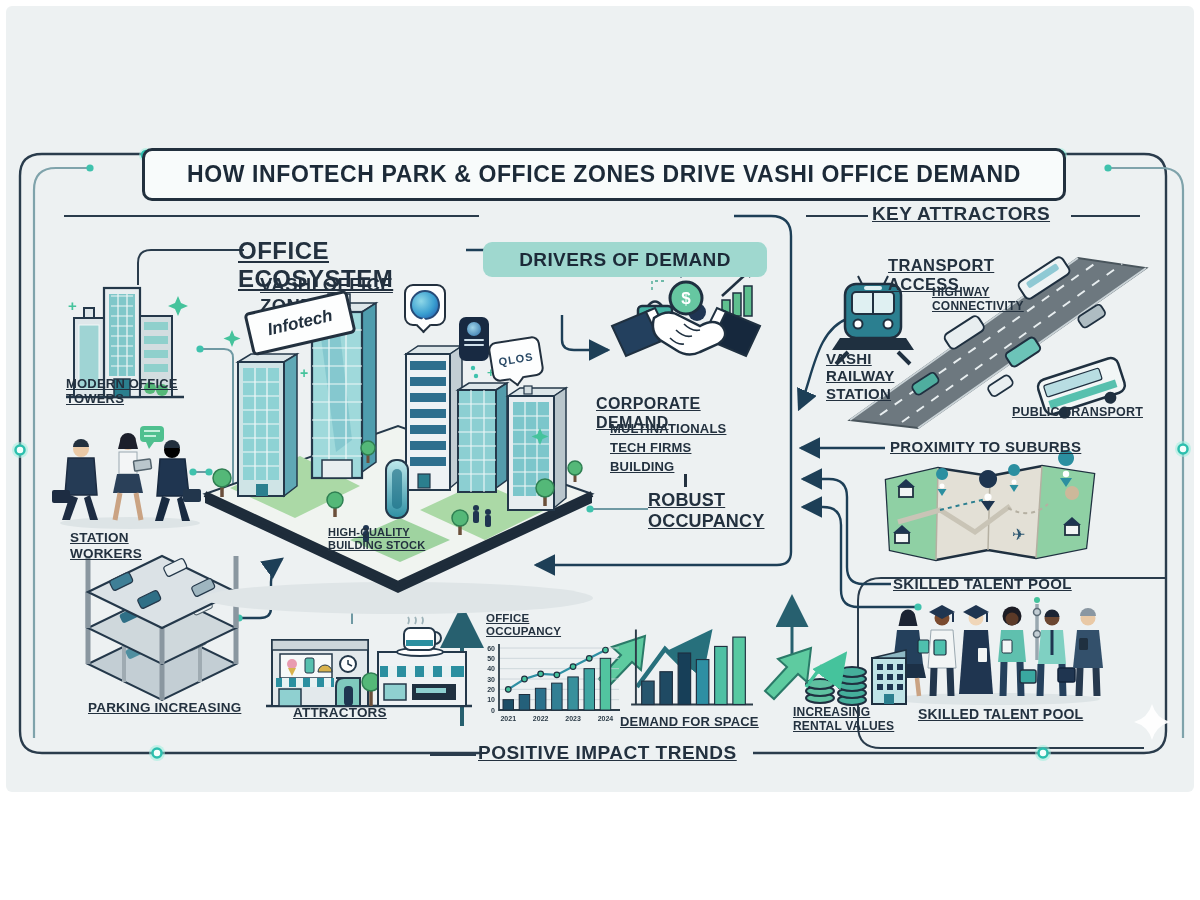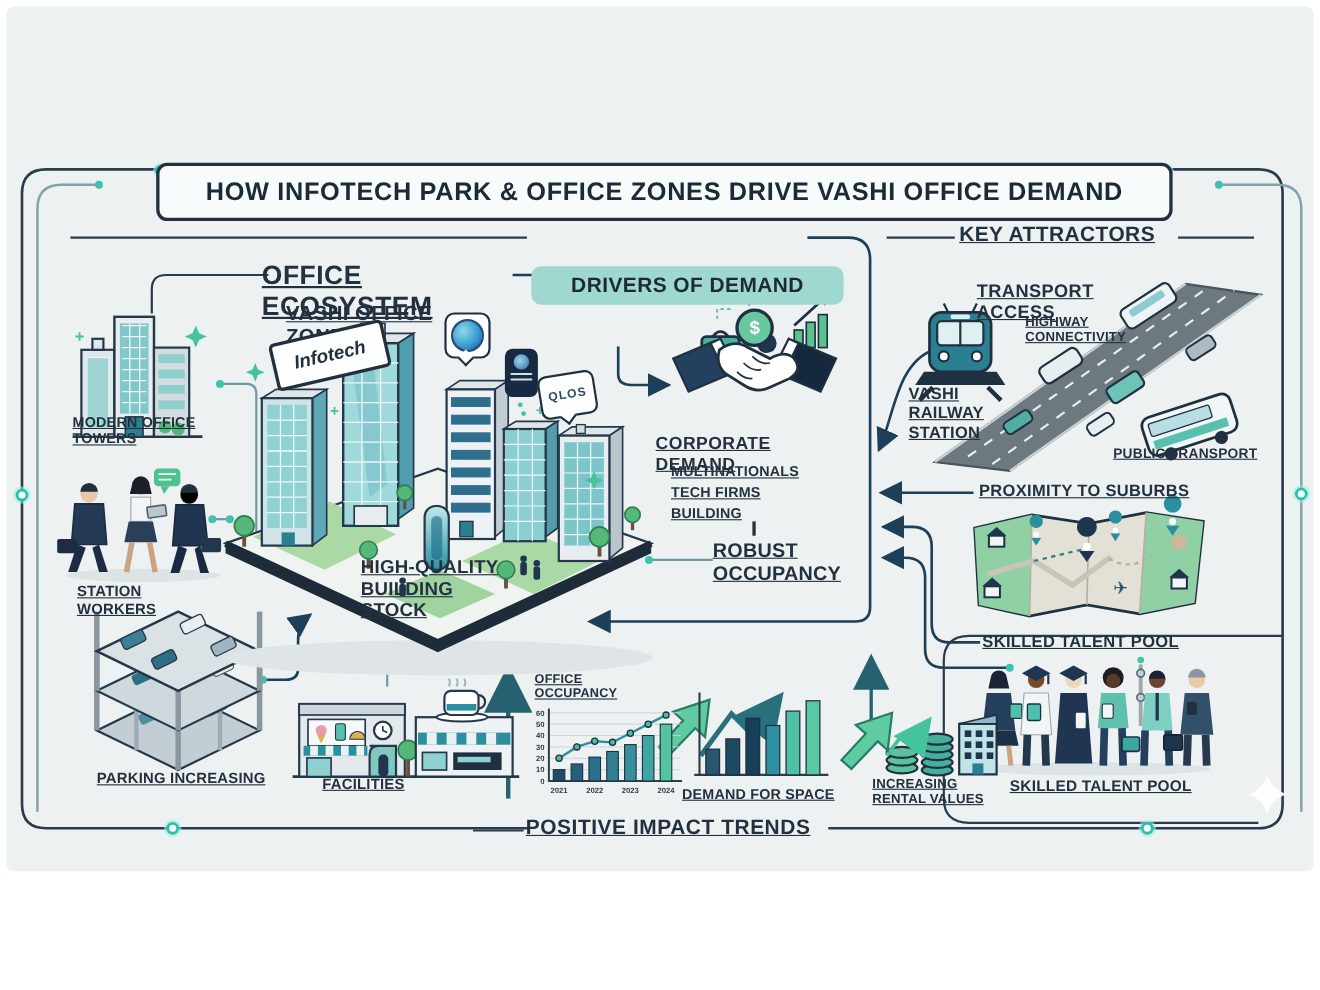--- a/index.html
+++ b/index.html
@@ -569,36 +569,36 @@
   <div class="sign">Infotech</div>
   <div class="bub1">
       <div class="logo"></div>
     </div>
   <div class="bub2">
     <div class="logo"></div>
     <div class="tl"></div>
       <div class="tl"></div>
   </div>
   <div class="qlos">QLOS</div>
-  <div class="lbl" style="left:328px;top:506px;width:134px;font-size:17px">HIGH-QUALITY BUILDING STOCK</div>
+  <div class="lbl" style="left:328px;top:526px;width:134px;font-size:11px">HIGH-QUALITY BUILDING STOCK</div>
 
   <div class="lbl" style="left:596px;top:395px;width:180px;font-size:16px;letter-spacing:.4px">CORPORATE DEMAND</div>
   <div class="lbl" style="left:610px;top:421px;width:152px;font-size:13px">MULTINATIONALS</div>
   <div class="lbl" style="left:610px;top:440px;width:152px;font-size:13px">TECH FIRMS</div>
   <div class="lbl" style="left:610px;top:459px;width:152px;font-size:13px">BUILDING</div>
   <div class="vdash"></div>
   <div class="lbl" style="left:648px;top:490px;width:118px;font-size:18px">ROBUST OCCUPANCY</div>
 
   <div class="lbl" style="left:888px;top:256px;width:180px;font-size:16.5px;letter-spacing:.4px">TRANSPORT ACCESS</div>
   <div class="lbl" style="left:826px;top:350px;width:105px;font-size:15px">VASHI RAILWAY STATION</div>
   <div class="lbl" style="left:932px;top:286px;width:112px;font-size:12px">HIGHWAY CONNECTIVITY</div>
   <div class="lbl" style="left:1012px;top:405px;width:132px;font-size:12.5px">PUBLIC TRANSPORT</div>
 
   <div class="lbl" style="left:890px;top:438px;width:205px;font-size:15px;letter-spacing:.3px">PROXIMITY TO SUBURBS</div>
   <div class="lbl" style="left:893px;top:575px;width:200px;font-size:15px;letter-spacing:.3px">SKILLED TALENT POOL</div>
   <div class="lbl" style="left:918px;top:706px;width:188px;font-size:14px">SKILLED TALENT POOL</div>
 
-  <div class="lbl" style="left:293px;top:705px;width:105px;font-size:13.5px">FACILITIES</div>
+  <div class="lbl" style="left:293px;top:705px;width:105px;font-size:13.5px">ATTRACTORS</div>
   <div class="lbl" style="left:486px;top:612px;width:100px;font-size:11.5px">OFFICE OCCUPANCY</div>
   <div class="lbl" style="left:620px;top:714px;width:150px;font-size:13px">DEMAND FOR SPACE</div>
   <div class="lbl" style="left:793px;top:706px;width:110px;font-size:12px">INCREASING RENTAL VALUES</div>
   <div class="lbl" style="left:478px;top:742px;width:275px;font-size:19px;letter-spacing:.5px">POSITIVE IMPACT TRENDS</div>
 </div>
 
 </body></html>

